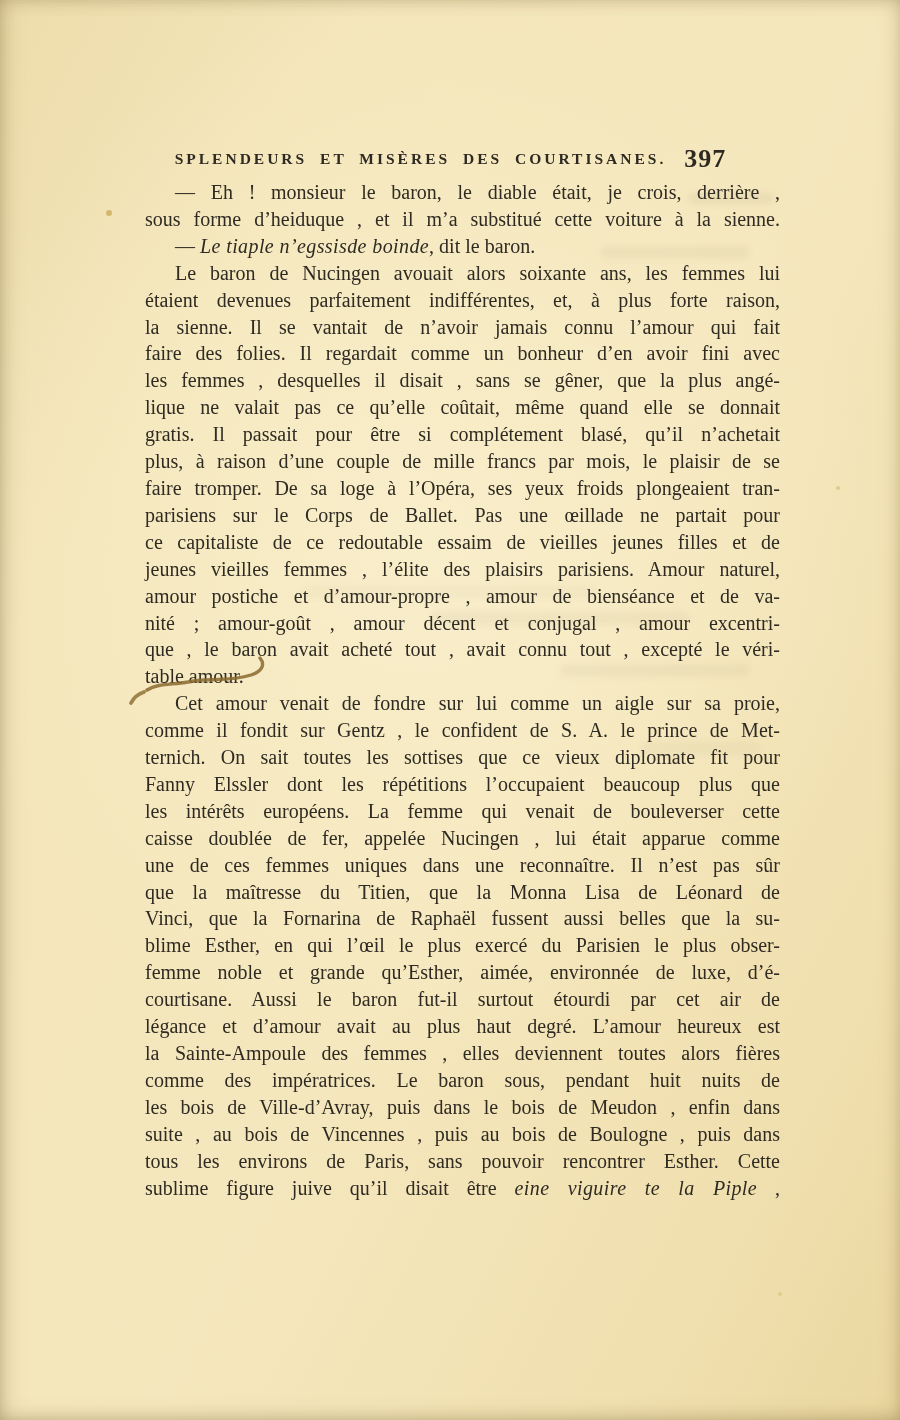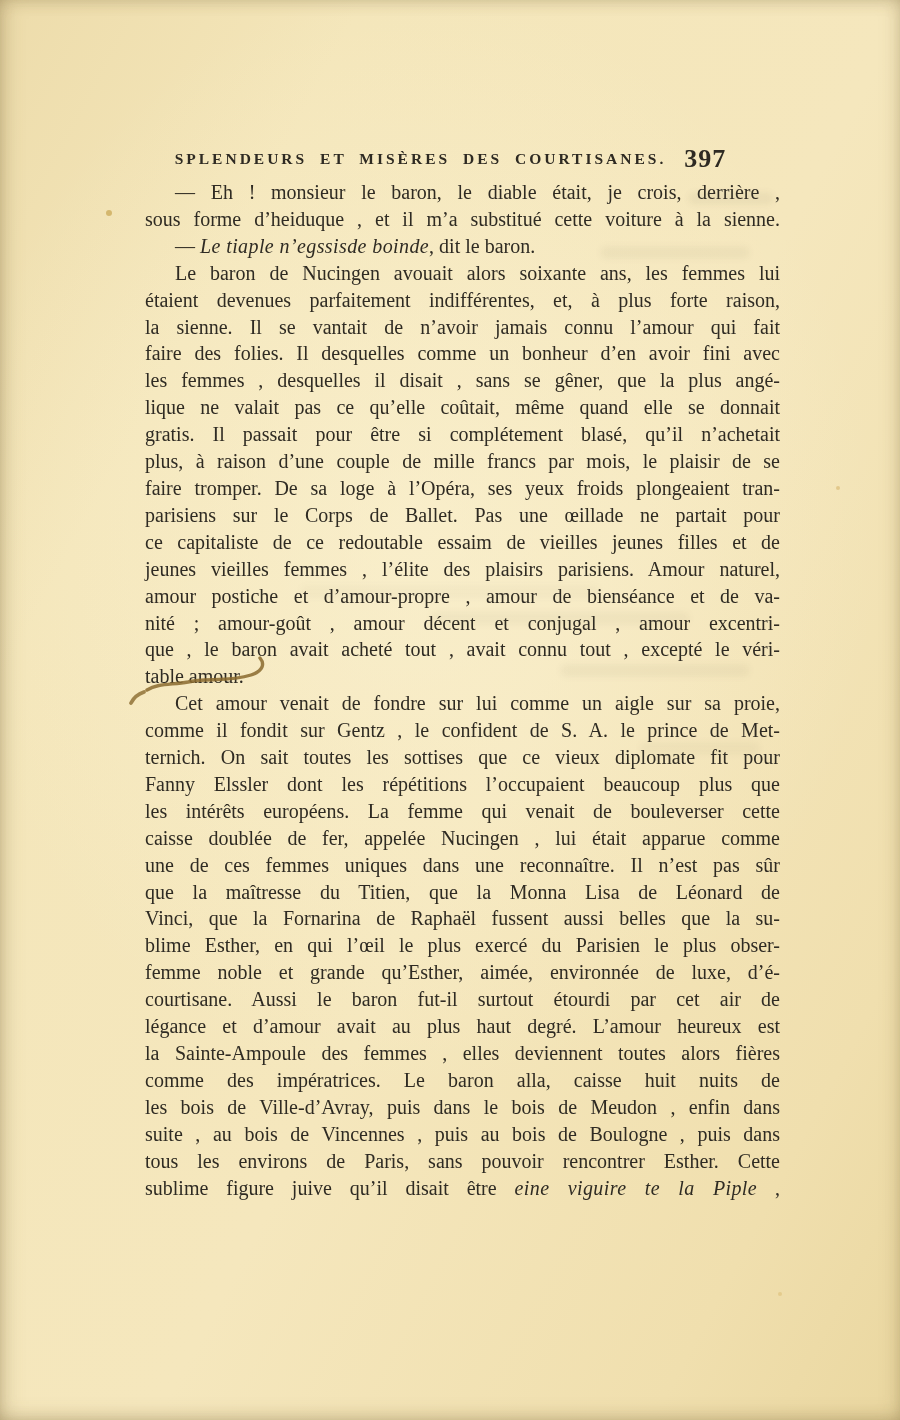--- a/index.html
+++ b/index.html
@@ -81,21 +81,21 @@
     <span class="folio">397</span>
   </div>
 
   <div class="text-block">
       <div class="line just indent"><span>— Eh ! monsieur le baron, le diable était, je crois, derrière ,</span></div>
       <div class="line just"><span>sous forme d’heiduque , et il m’a substitué cette voiture à la sienne.</span></div>
       <div class="line indent"><span>— </span><span class="it">Le tiaple n’egssisde boinde</span><span>, dit le baron.</span></div>
       <div class="line just indent"><span>Le baron de Nucingen avouait alors soixante ans, les femmes lui</span></div>
       <div class="line just"><span>étaient devenues parfaitement indifférentes, et, à plus forte raison,</span></div>
       <div class="line just"><span>la sienne. Il se vantait de n’avoir jamais connu l’amour qui fait</span></div>
-      <div class="line just"><span>faire des folies. Il desquelles comme un bonheur d’en avoir fini avec</span></div>
+      <div class="line just"><span>faire des folies. Il regardait comme un bonheur d’en avoir fini avec</span></div>
       <div class="line just"><span>les femmes , desquelles il disait , sans se gêner, que la plus angé-</span></div>
       <div class="line just"><span>lique ne valait pas ce qu’elle coûtait, même quand elle se donnait</span></div>
       <div class="line just"><span>gratis. Il passait pour être si complétement blasé, qu’il n’achetait</span></div>
       <div class="line just"><span>plus, à raison d’une couple de mille francs par mois, le plaisir de se</span></div>
       <div class="line just"><span>faire tromper. De sa loge à l’Opéra, ses yeux froids plongeaient tran-</span></div>
       <div class="line just"><span>parisiens sur le Corps de Ballet. Pas une œillade ne partait pour</span></div>
       <div class="line just"><span>ce capitaliste de ce redoutable essaim de vieilles jeunes filles et de</span></div>
       <div class="line just"><span>jeunes vieilles femmes , l’élite des plaisirs parisiens. Amour naturel,</span></div>
       <div class="line just"><span>amour postiche et d’amour-propre , amour de bienséance et de va-</span></div>
       <div class="line just"><span>nité ; amour-goût , amour décent et conjugal , amour excentri-</span></div>
@@ -108,21 +108,21 @@
       <div class="line just"><span>les intérêts européens. La femme qui venait de bouleverser cette</span></div>
       <div class="line just"><span>caisse doublée de fer, appelée Nucingen , lui était apparue comme</span></div>
       <div class="line just"><span>une de ces femmes uniques dans une reconnaître. Il n’est pas sûr</span></div>
       <div class="line just"><span>que la maîtresse du Titien, que la Monna Lisa de Léonard de</span></div>
       <div class="line just"><span>Vinci, que la Fornarina de Raphaël fussent aussi belles que la su-</span></div>
       <div class="line just"><span>blime Esther, en qui l’œil le plus exercé du Parisien le plus obser-</span></div>
       <div class="line just"><span>femme noble et grande qu’Esther, aimée, environnée de luxe, d’é-</span></div>
       <div class="line just"><span>courtisane. Aussi le baron fut-il surtout étourdi par cet air de</span></div>
       <div class="line just"><span>légance et d’amour avait au plus haut degré. L’amour heureux est</span></div>
       <div class="line just"><span>la Sainte-Ampoule des femmes , elles deviennent toutes alors fières</span></div>
-      <div class="line just"><span>comme des impératrices. Le baron alla, caisse huit nuits de</span></div>
+      <div class="line just"><span>comme des impératrices. Le baron sous, pendant huit nuits de</span></div>
       <div class="line just"><span>les bois de Ville-d’Avray, puis dans le bois de Meudon , enfin dans</span></div>
       <div class="line just"><span>suite , au bois de Vincennes , puis au bois de Boulogne , puis dans</span></div>
       <div class="line just"><span>tous les environs de Paris, sans pouvoir rencontrer Esther. Cette</span></div>
       <div class="line just"><span>sublime figure juive qu’il disait être </span><span class="it">eine viguire te la Piple</span><span> ,</span></div>
     </div>
 
   <svg class="ink-annotation" viewBox="0 0 170 62" xmlns="http://www.w3.org/2000/svg">
     <path d="M142,13 c5,6 3,13 -9,17 c-21,7 -46,3 -63,7 c-16,3 -30,1 -41,8" fill="none" stroke="#8a6a2e" stroke-width="3.4" stroke-linecap="round" opacity="0.85"></path>
     <path d="M26,47 c-6,2 -11,7 -13,11" fill="none" stroke="#8a6a2e" stroke-width="3.8" stroke-linecap="round" opacity="0.8"></path>
   </svg>

